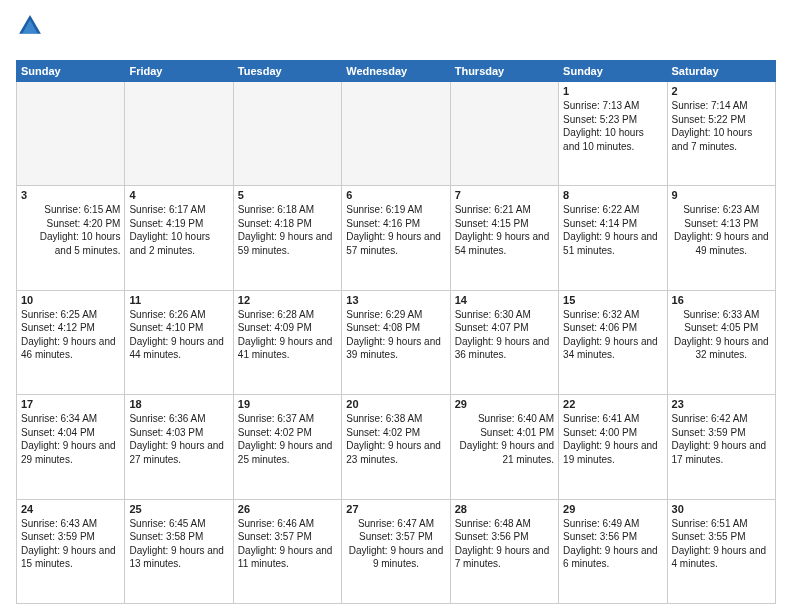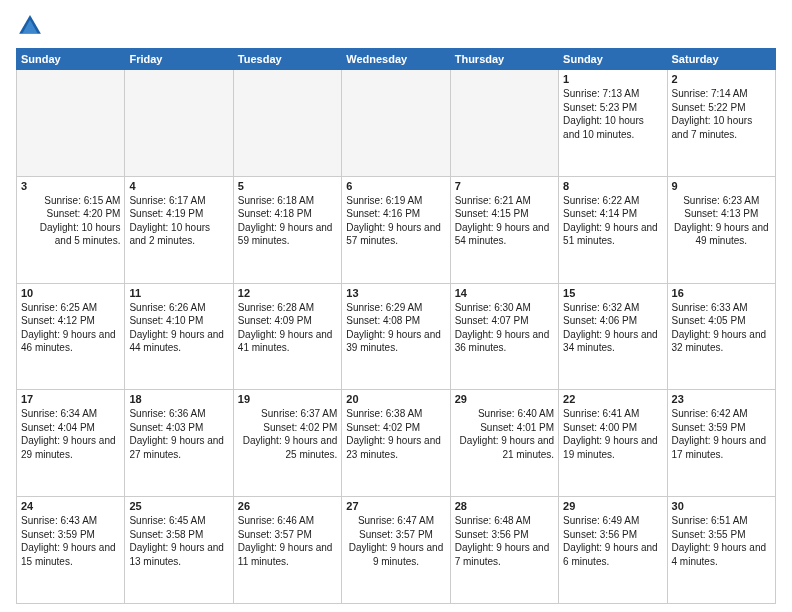--- a/index.html
+++ b/index.html
@@ -49,20 +49,21 @@
     }
     .location {
       font-size: 14px;
       color: #444;
     }
     .calendar {
       flex: 1;
       border-collapse: collapse;
       width: 100%;
       table-layout: fixed;
+      margin-top: 12px;
     }
     .calendar th {
       background-color: #2a6db5;
       color: #fff;
       font-size: 11px;
       font-weight: bold;
       padding: 4px 4px;
       text-align: left;
       border: 1px solid #2a6db5;
     }
@@ -221,41 +222,41 @@
 Daylight: 9 hours and 36 minutes.</div>
           </td>
           <td>
             <span class="day-number">15</span>
             <div class="day-info" style="white-space: pre-line;">Sunrise: 6:32 AM
 Sunset: 4:06 PM
 Daylight: 9 hours and 34 minutes.</div>
           </td>
           <td>
             <span class="day-number">16</span>
-            <div class="day-info" style="white-space: pre-line;">Sunrise: 6:33 AM
+            <div class="day-info" style="white-space: pre-line; text-align: center;">Sunrise: 6:33 AM
 Sunset: 4:05 PM
 Daylight: 9 hours and 32 minutes.</div>
           </td>
         </tr>
         <tr>
           <td>
             <span class="day-number">17</span>
             <div class="day-info" style="white-space: pre-line;">Sunrise: 6:34 AM
 Sunset: 4:04 PM
 Daylight: 9 hours and 29 minutes.</div>
           </td>
           <td>
             <span class="day-number">18</span>
             <div class="day-info" style="white-space: pre-line;">Sunrise: 6:36 AM
 Sunset: 4:03 PM
 Daylight: 9 hours and 27 minutes.</div>
           </td>
           <td>
             <span class="day-number">19</span>
-            <div class="day-info" style="white-space: pre-line; text-align: right;">Sunrise: 6:37 AM
+            <div class="day-info" style="white-space: pre-line;">Sunrise: 6:37 AM
 Sunset: 4:02 PM
 Daylight: 9 hours and 25 minutes.</div>
           </td>
           <td>
             <span class="day-number">20</span>
             <div class="day-info" style="white-space: pre-line;">Sunrise: 6:38 AM
 Sunset: 4:02 PM
 Daylight: 9 hours and 23 minutes.</div>
           </td>
           <td>

